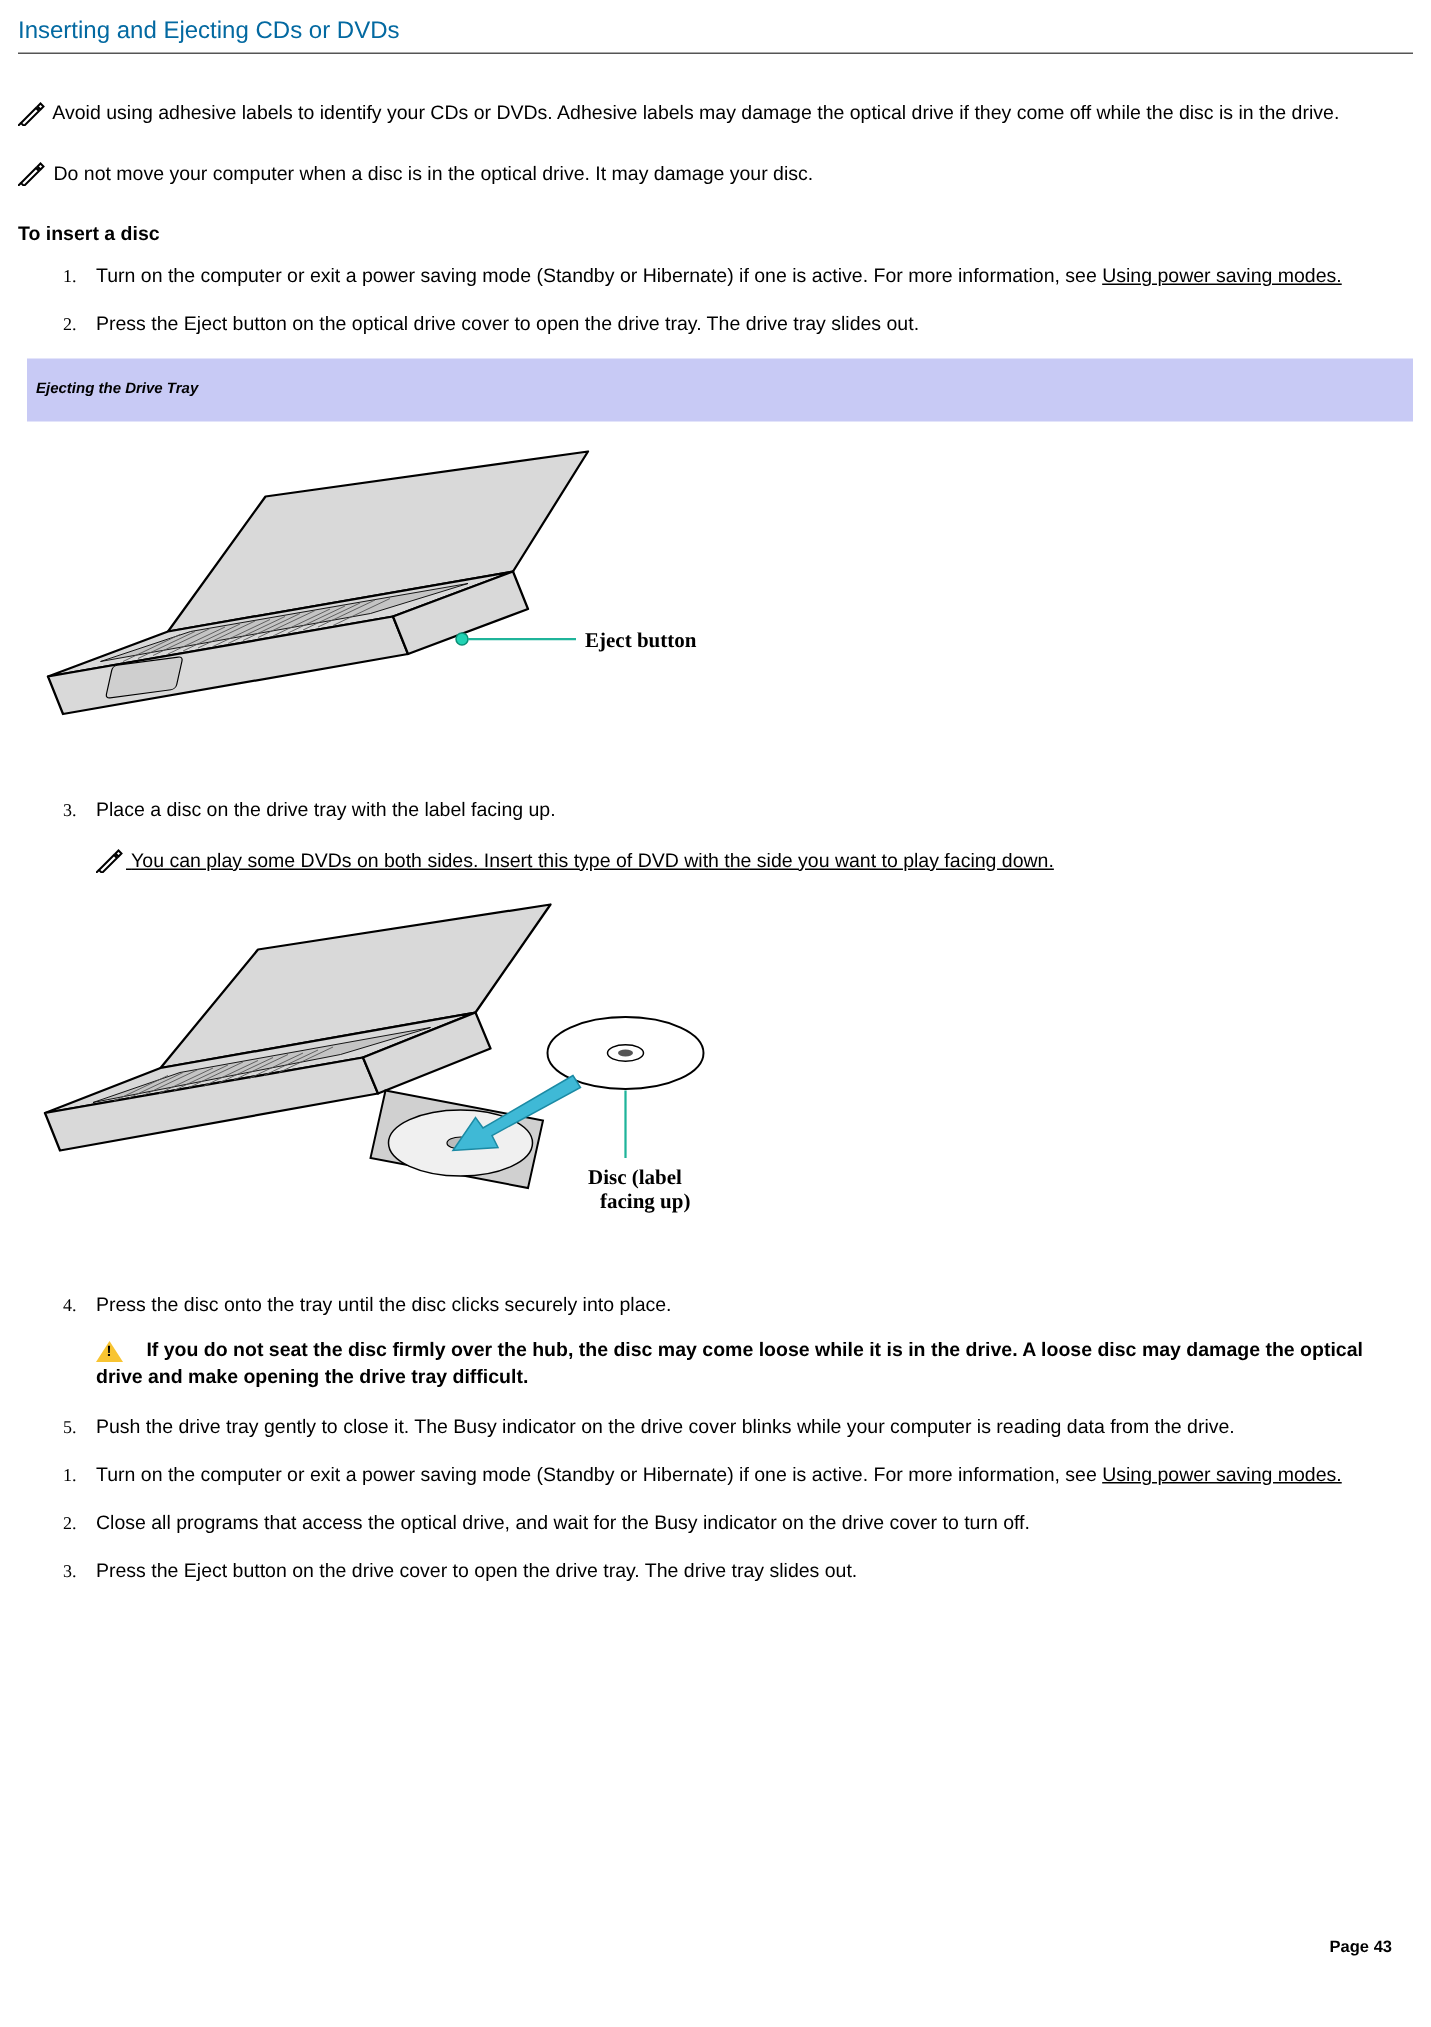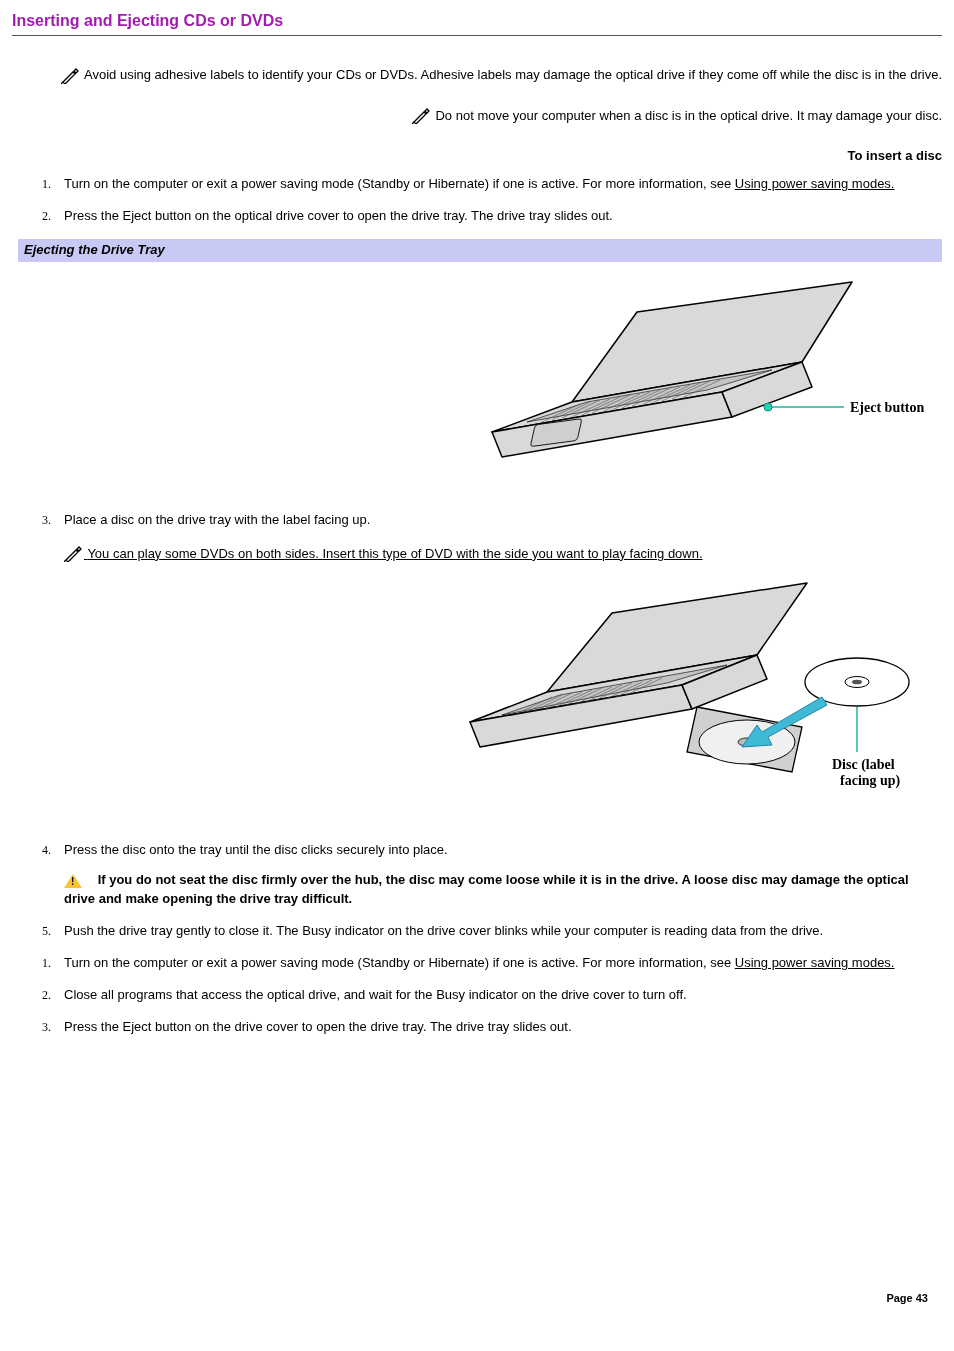--- a/index.html
+++ b/index.html
@@ -6,22 +6,22 @@
     font-family: Verdana, Geneva, sans-serif;
     font-size: 13px;
     color: #000;
     margin: 0;
     padding: 10px 12px;
     width: 954px;
     box-sizing: border-box;
     line-height: 1.4;
   }
   .page-title {
-    color: #a21caf;
-    font-weight: bold;
+    color: #0369a1;
+    font-weight: normal;
     font-size: 16px;
     border-bottom: 1px solid #555;
     padding-bottom: 3px;
     margin-bottom: 30px;
   }
   .note-icon {
     display: inline-block;
     width: 18px;
     height: 16px;
     vertical-align: middle;
@@ -42,27 +42,25 @@
     content: "!";
     position: absolute;
     left: -2px;
     top: 1px;
     font-size: 10px;
     color: #000;
     font-weight: bold;
   }
   .para {
     margin: 0 0 22px 0;
-    text-align: right;
   }
   .section-sub {
     font-weight: bold;
     font-size: 13px;
     margin: 18px 0 10px 0;
-    text-align: right;
   }
   ol {
     margin: 0 0 14px 0;
     padding-left: 42px;
   }
   ol li {
     margin-bottom: 14px;
     padding-left: 10px;
   }
   ol li::marker {
@@ -70,26 +68,26 @@
     font-size: 12px;
   }
   a.link {
     color: #000000;
     text-decoration: underline;
   }
   .caption-bar {
     background: #c8caf5;
     font-style: italic;
     font-weight: bold;
-    font-size: 13px;
-    padding: 2px 6px;
+    font-size: 10px;
+    padding: 14px 6px;
     margin: 4px 0 0 6px;
   }
   .figure-wrap {
-    text-align: right;
+    text-align: left;
     margin: 10px 0 24px 0;
   }
   .fig-svg {
     display: inline-block;
   }
   .warn-block {
     font-weight: bold;
     margin: 12px 0 14px 0;
   }
   .indent-note {

